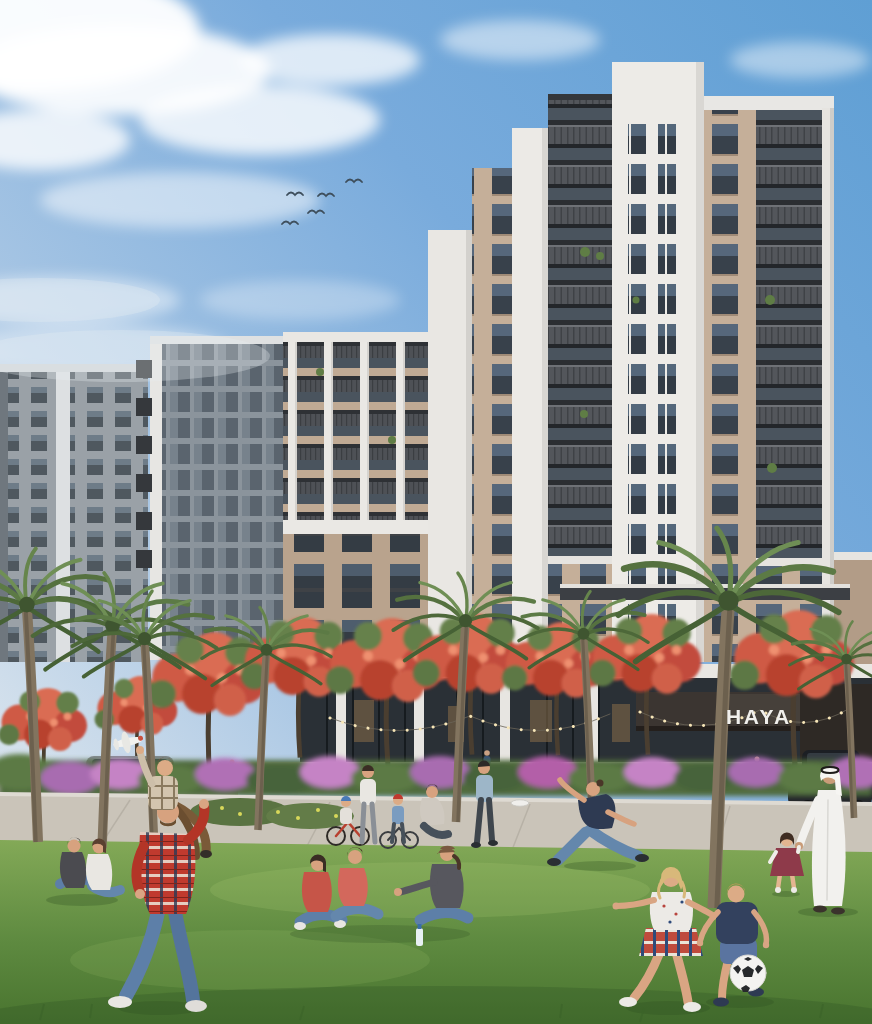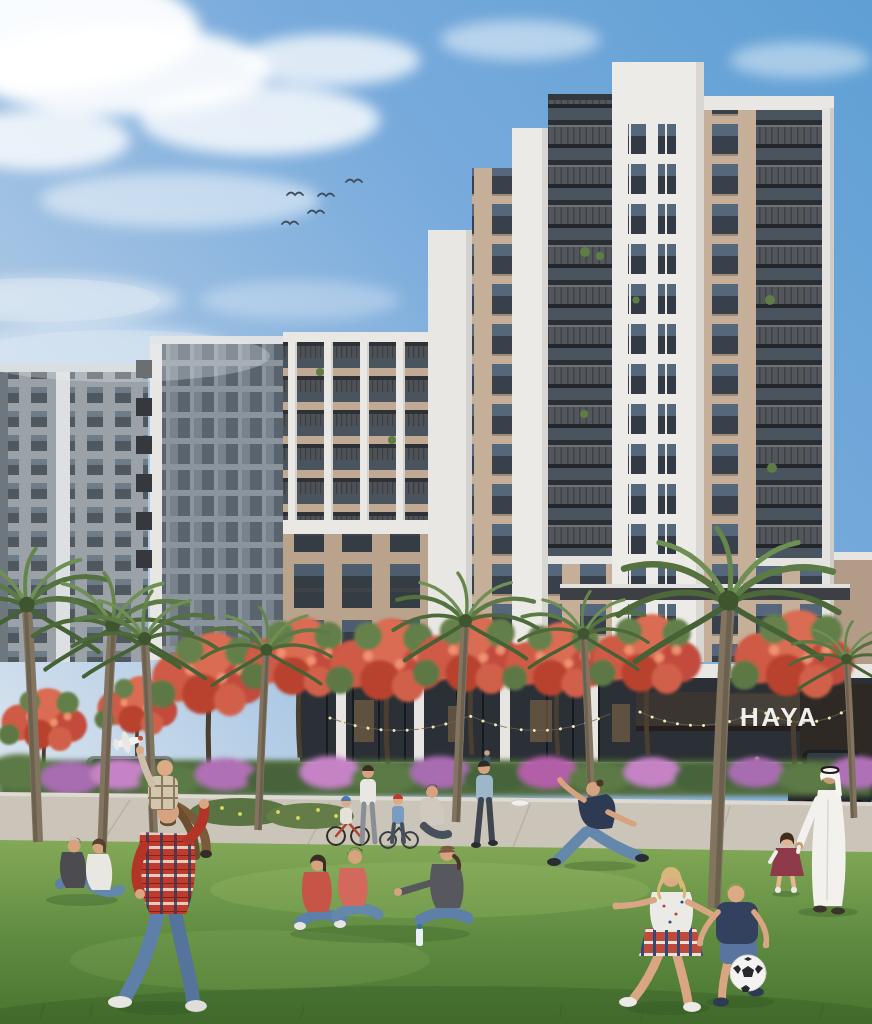--- a/index.html
+++ b/index.html
@@ -1,21 +1,21 @@
 <!DOCTYPE html>
 <html><head>
 <meta charset="utf-8">
 <style>
   html,body{margin:0;padding:0;background:#222;}
   .stage{position:relative;width:872px;height:1024px;overflow:hidden;
          font-family:"Liberation Sans",sans-serif;}
   .stage svg{position:absolute;left:0;top:0;}
   .sign{position:absolute;left:726px;top:704px;width:120px;height:26px;
-        color:#f0efec;font-size:26px;font-weight:bold;letter-spacing:2.5px;
-        line-height:26px;text-shadow:0 1px 1px rgba(0,0,0,.35);user-select:none;margin-left:14px;}
+        color:#f0efec;font-size:21px;font-weight:bold;letter-spacing:2.5px;
+        line-height:26px;text-shadow:0 1px 1px rgba(0,0,0,.35);user-select:none;}
 </style>
 </head>
 <body>
 
 <div class="stage">
 <svg width="872" height="1024" viewBox="0 0 872 1024" xmlns="http://www.w3.org/2000/svg">
 <defs>
   <linearGradient id="lg-sky" x1="1" y1="0" x2="0" y2="1">
     <stop offset="0" stop-color="#5f9fd4"></stop>
           <stop offset="0.35" stop-color="#79abdc"></stop>

